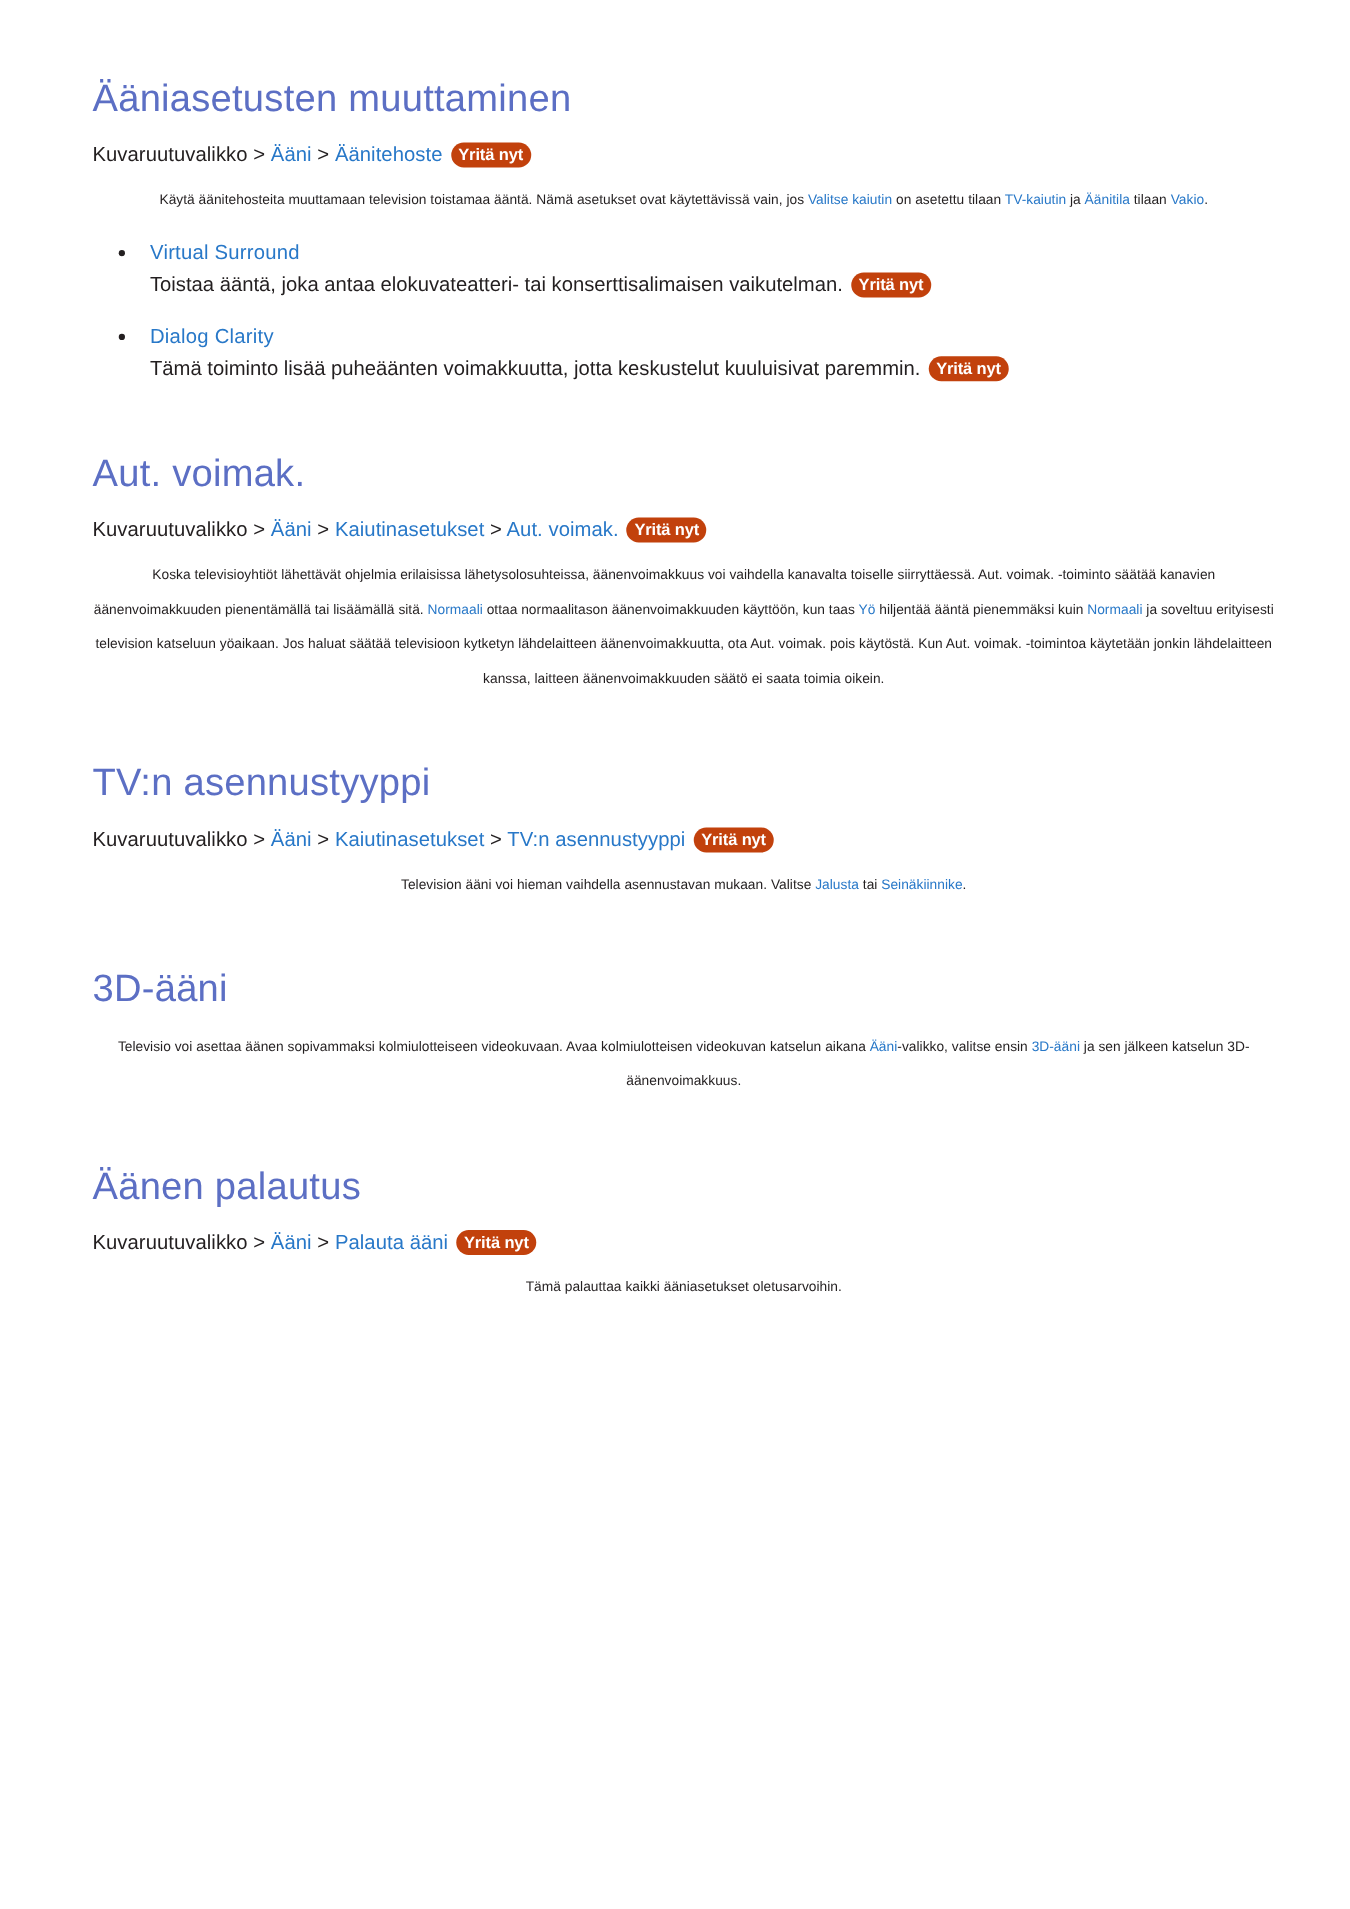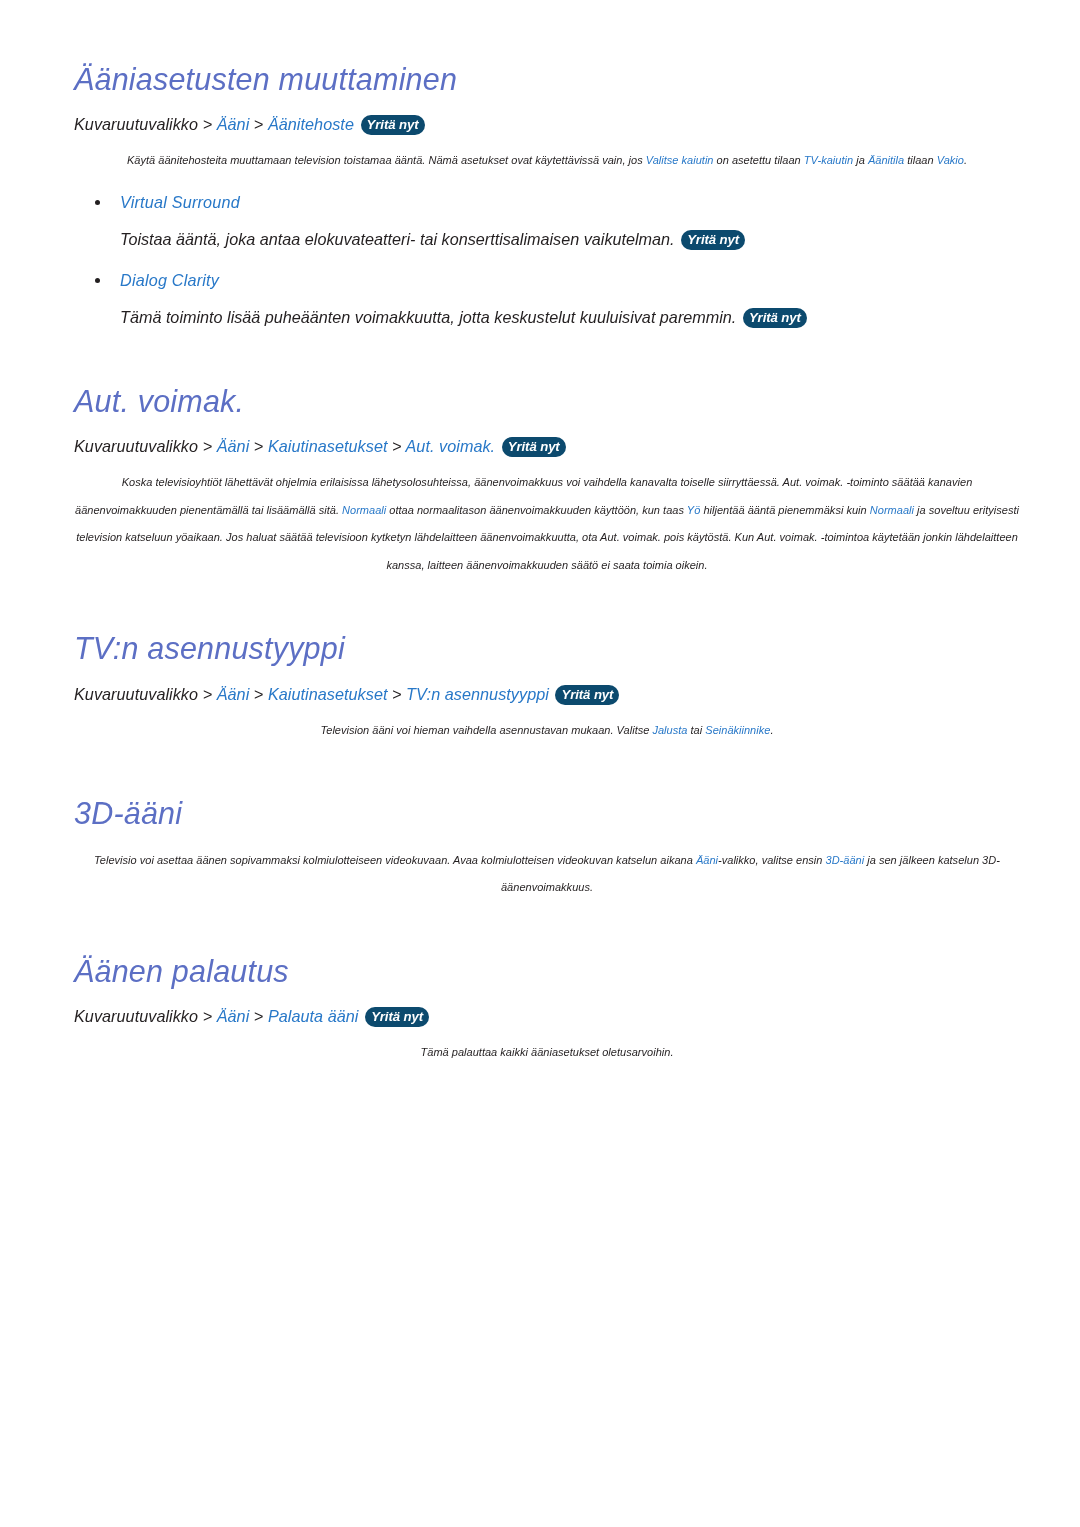--- a/index.html
+++ b/index.html
@@ -33,21 +33,20 @@
     font-family: "Liberation Sans", sans-serif;
     font-weight: 400;
     font-size: 30.5px;
     line-height: 1.12;
     color: #5c6fc4;
     margin: 0 0 16px 0;
     letter-spacing: 0.2px;
   }
   .section {
     margin: 0 0 0 0;
-    font-style: italic;
   }
   .section + .section {
     margin-top: 52px;
   }
   .sec-sound    { margin-top: 0; }
 
   .breadcrumb {
     font-size: 16.2px;
     line-height: 1.5;
     color: #231f20;
@@ -93,27 +92,26 @@
     line-height: 26px;
     color: #2878c8;
     display: block;
     letter-spacing: 0.2px;
   }
   .bullet-desc {
     font-size: 16.2px;
     line-height: 27.5px;
     color: #231f20;
     display: block;
-    margin-top: 11px;
     margin-bottom: 14px;
   }
 
   .try-now {
     display: inline-block;
-    background: #0c4a6e;
+    background: #c2410c;
     color: #ffffff;
     font-size: 13.2px;
     font-weight: bold;
     line-height: 20px;
     height: 20px;
     border-radius: 10px;
     padding: 0 3px;
     margin: 0 0 -3px 2px;
     width: 64px;
     box-sizing: border-box;

